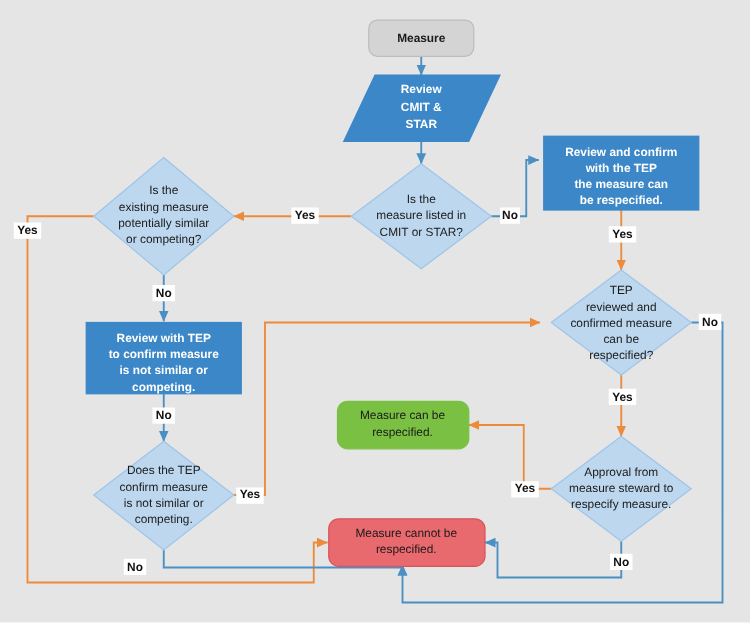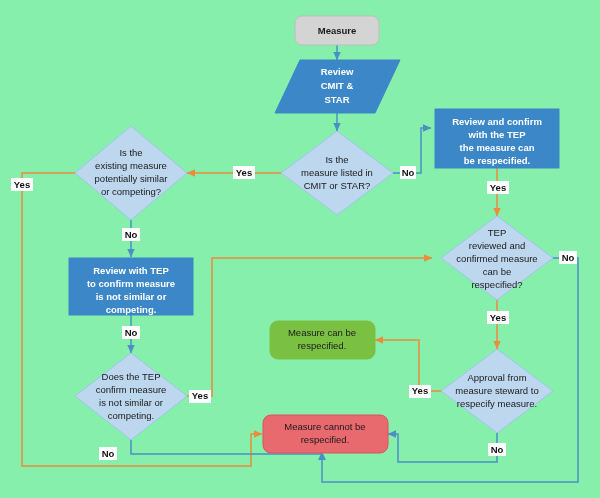--- a/index.html
+++ b/index.html
@@ -1,17 +1,17 @@
 <!DOCTYPE html>
 <html><head>
 <meta charset="utf-8">
 <style>
   html,body{margin:0;padding:0;background:#ffffff;}
   body{font-family:"Liberation Sans", sans-serif;}
-  #stage{position:relative;width:600px;height:498px;background:#86efac;overflow:hidden;}
+  #stage{position:relative;width:600px;height:498px;background:#e5e5e5;overflow:hidden;}
   svg#flow{position:absolute;left:0;top:0;width:600px;height:498px;}
   .nodeText{font-family:"Liberation Sans", sans-serif;font-size:9.5px;fill:#1a1a1a;text-anchor:middle;dominant-baseline:middle;}
   .nodeTextW{fill:#ffffff;font-weight:bold;}
   .nodeTextB{font-weight:bold;}
   .edgeLabel{font-family:"Liberation Sans", sans-serif;font-size:9.5px;font-weight:bold;fill:#111111;text-anchor:middle;dominant-baseline:middle;}
   .lblbg{fill:#ffffff;}
 </style>
 </head>
 <body>
 

